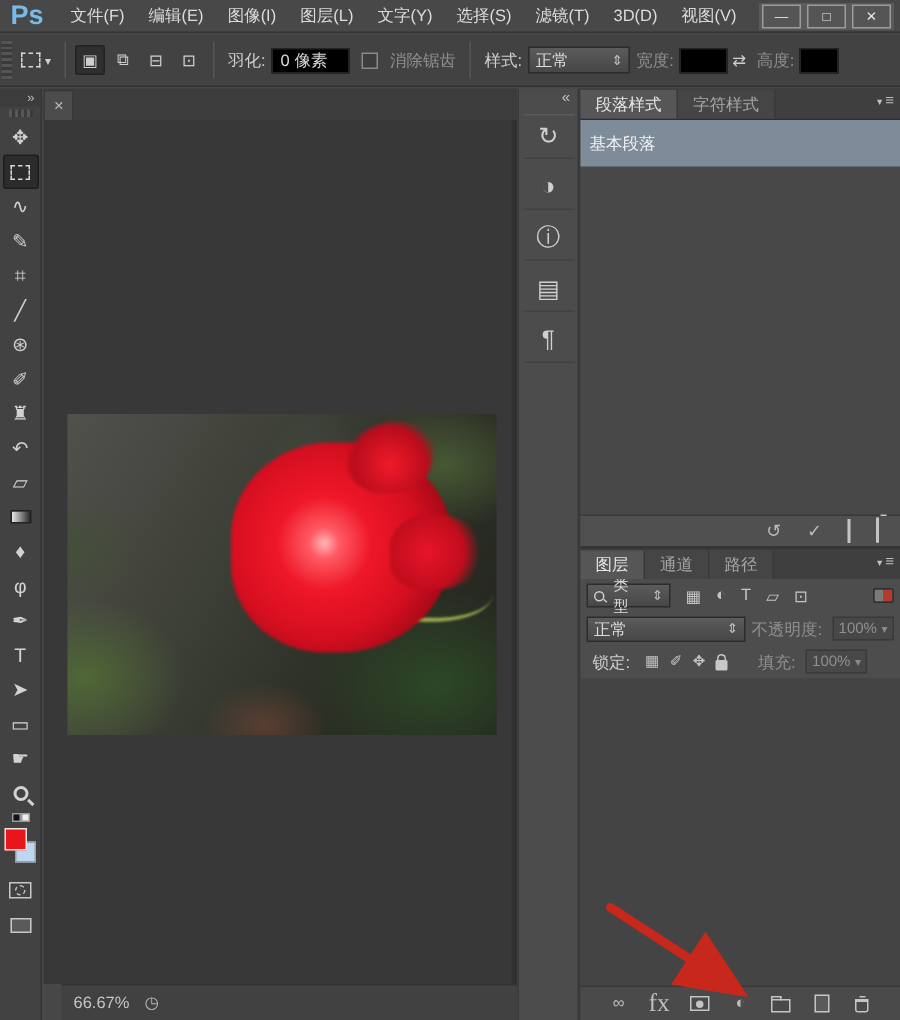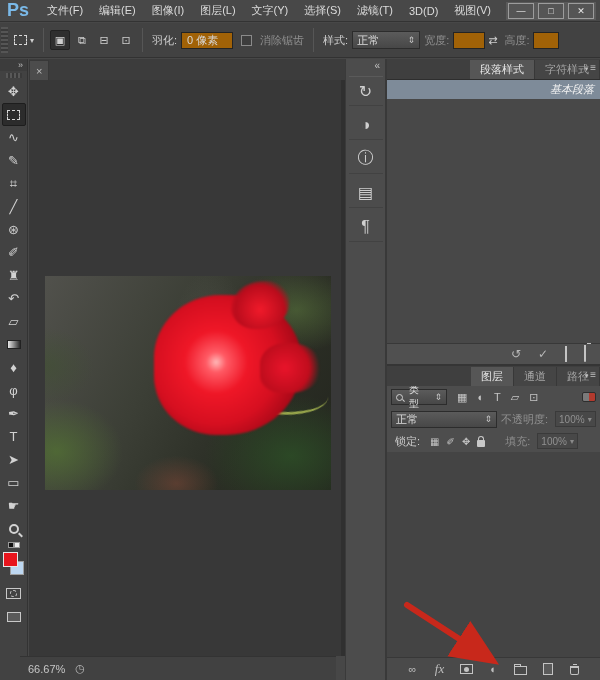--- a/index.html
+++ b/index.html
@@ -22,21 +22,21 @@
     border-bottom:1px solid #323232; display:flex; align-items:center; }
   .grip { width:7px; height:26px; margin:0 2px 0 1px; background:repeating-linear-gradient(0deg,#555 0 2px,#3a3a3a 2px 4px); }
   .opt-sep { width:1px; height:24px; background:#565656; margin:0 5px; }
   .tool-preset { display:flex; align-items:center; gap:3px; padding:0 4px; }
   .dashed-box { width:13px; height:10px; border:1px dashed #d8d8d8; display:inline-block; }
   .caret { font-size:8px; color:#cfcfcf; }
   .mode-btn { width:20px; height:20px; margin:0 1px; display:flex; align-items:center; justify-content:center;
     color:#cfcfcf; font-size:11px; border-radius:2px; }
   .mode-btn.active { background:#2f2f2f; border:1px solid #222; }
   .opt-label { color:#cfcfcf; margin:0 4px; font-size:11px; white-space:nowrap; }
-  .opt-input { height:17px; background:#a16207; border:1px solid #242424; color:#d8d8d8;
+  .opt-input { height:17px; background:#000000; border:1px solid #242424; color:#d8d8d8;
     font-size:11px; padding:1px 5px; display:flex; align-items:center; }
   .checkbox { width:11px; height:11px; border:1px solid #8a8a8a; background:#3d3d3d; margin:0 4px 0 8px; }
   .dim { color:#8f8f8f; }
   .dropdown { height:18px; background:linear-gradient(#5b5b5b,#474747); border:1px solid #2c2c2c;
     display:flex; align-items:center; padding:0 4px; gap:6px; color:#dcdcdc; }
   .dropdown .dd-caret { margin-left:auto; font-size:9px; color:#c4c4c4; }
 
   
   .toolbar { position:absolute; left:0; top:59px; width:28px; height:621px; background:#424242;
     border-right:1px solid #333; display:flex; flex-direction:column; align-items:center; }
@@ -78,45 +78,45 @@
   .rose { position:absolute; left:38%; top:9%; width:148px; height:140px; border-radius:48% 52% 55% 45%;
     filter:blur(1.2px);
     background:radial-gradient(circle at 42% 48%, #ffb9b9 0%, #ff5a64 9%, #ef1727 28%, #d60f20 55%, #a30817 77%, rgba(140,6,18,0) 82%); }
   .rose::before { content:""; position:absolute; right:-20px; top:34%; width:62px; height:50px; border-radius:50% 60% 60% 40%;
     background:radial-gradient(circle at 40% 50%, #e8142a 0%, #c00d1d 55%, rgba(160,8,20,0) 78%); }
   .rose::after { content:""; position:absolute; left:52%; top:-14px; width:58px; height:48px; border-radius:60% 40% 55% 45%;
     background:radial-gradient(circle at 50% 60%, #f01a2a 0%, #ba0c1c 60%, rgba(150,8,20,0) 80%); }
   .stem { position:absolute; left:60%; top:42%; width:112px; height:48px; border-bottom:3px solid #97a54b;
     border-radius:50%; transform:rotate(7deg); filter:blur(.6px); }
 
-  .statusbar { position:absolute; left:20px; top:656px; width:316px; height:24px; background:#414141;
+  .statusbar { position:absolute; left:41px; top:656px; width:316px; height:24px; background:#414141;
     border-top:1px solid #333; display:flex; align-items:center; gap:10px; padding:0 8px; }
   .zoom-level { color:#c6c6c6; font-size:11px; }
   .status-icon { color:#b5b5b5; font-size:11px; }
 
   
   .dockcol { position:absolute; left:345px; top:59px; width:42px; height:621px; background:#4c4c4c;
     border-left:1px solid #3a3a3a; border-right:2px solid #393939; }
   .dock-collapse { text-align:right; padding:1px 5px; color:#c2c2c2; font-size:10px; }
   .dock-panel { width:34px; height:30px; margin:4px auto 0; display:flex; align-items:center; justify-content:center;
     color:#cfcfcf; font-size:16px; border-bottom:1px solid #424242; }
   .dock-panel:nth-child(2){ border-top:1px solid #5a5a5a; }
 
   
   .rightpanel { position:absolute; left:387px; top:59px; width:213px; height:621px; background:#444; }
-  .panel-tabbar { height:20px; background:#3f3f3f; display:flex; align-items:flex-end; position:relative;justify-content:flex-end; }
+  .panel-tabbar { height:20px; background:#3f3f3f; display:flex; align-items:flex-end; position:relative; }
   .panel-tab { height:19px; padding:0 10px; display:flex; align-items:center; font-size:11px; color:#a5a5a5;
     background:#454545; border-right:1px solid #383838; }
   .panel-tab.active { background:#565656; color:#e6e6e6; }
   .panel-menu { position:absolute; right:4px; top:3px; color:#c0c0c0; font-size:10px; }
   .panel-menu::before { content:"▾"; font-size:7px; margin-right:2px; }
 
   .styles-body { height:264px; background:#484848; border-top:1px solid #2e2e2e; }
-  .style-row { height:19px; display:flex; align-items:center; padding:0 6px; font-style:italic;
-    color:#f2f2f2; font-size:11px;justify-content:flex-end; }
+  .style-row { height:31px; display:flex; align-items:center; padding:0 6px; 
+    color:#f2f2f2; font-size:11px; }
   .style-row.selected { background:#7e8b99; }
   .styles-footer { height:21px; background:#505050; border-top:1px solid #383838; display:flex;
     align-items:center; justify-content:flex-end; gap:17px; padding:0 14px; }
   .ftr-icon { color:#b9b9b9; font-size:12px; line-height:1; }
 
   .panel-gap { height:2px; background:#353535; }
 
   .filter-row { height:22px; display:flex; align-items:center; gap:6px; padding:0 4px; background:#4d4d4d; }
   .kind-dd { width:56px; height:16px; font-size:10px; }
   .mini-mag { position:relative; width:7px; height:7px; border:1px solid #cfcfcf; border-radius:50%; flex:none; }
@@ -144,21 +144,21 @@
   .layer-thumb { width:32px; height:22px; margin-left:6px; border:1px solid #c4c4c4;
     background:
       radial-gradient(circle at 52% 45%, #ff4450 0%, #e01425 30%, #8c0a16 52%, rgba(120,8,16,0) 58%),
       linear-gradient(120deg,#47483f,#2c2f26 60%,#202218); }
   .layer-name { margin-left:10px; font-size:11px; font-style:italic; color:#f0f0f0; }
   .layer-lock { margin-left:auto; margin-right:10px; }
 
   .layers-footer { position:absolute; left:0; bottom:0; width:100%; height:23px; background:#4a4a4a;
     border-top:1px solid #383838; display:flex; align-items:center; justify-content:center; gap:13px; }
   .lf-icon { color:#bdbdbd; font-size:11px; display:flex; align-items:center; justify-content:center; min-width:14px; }
-  .fx-text { font-style:italic; font-family:"Liberation Serif",serif; font-size:13px; }
+  .fx-text { font-family:"Liberation Serif",serif; font-size:17px; }
   .imask { position:relative; width:13px; height:10px; border:1px solid #c4c4c4; display:flex; align-items:center; justify-content:center; }
   .imask::before { content:""; width:5px; height:5px; border-radius:50%; background:#c4c4c4; }
   .ifolder { position:relative; width:13px; height:9px; border:1px solid #c4c4c4; margin-top:3px; }
   .ifolder::before { content:""; position:absolute; left:-1px; top:-3px; width:5px; height:2px; border:1px solid #c4c4c4; border-bottom:none; }
   .inewlayer { width:10px; height:12px; border:1px solid #c4c4c4; background:#5a5a5a; }
   .itrash { position:relative; width:9px; height:9px; border:1px solid #c4c4c4; border-top:2px solid #c4c4c4; border-radius:0 0 2px 2px; margin-top:2px; }
   .itrash::before { content:""; position:absolute; left:2px; top:-4px; width:4px; height:1px; background:#c4c4c4; }
 
   .arrow-overlay { position:absolute; left:0; top:0; width:600px; height:680px; pointer-events:none; z-index:50; }
 </style>

